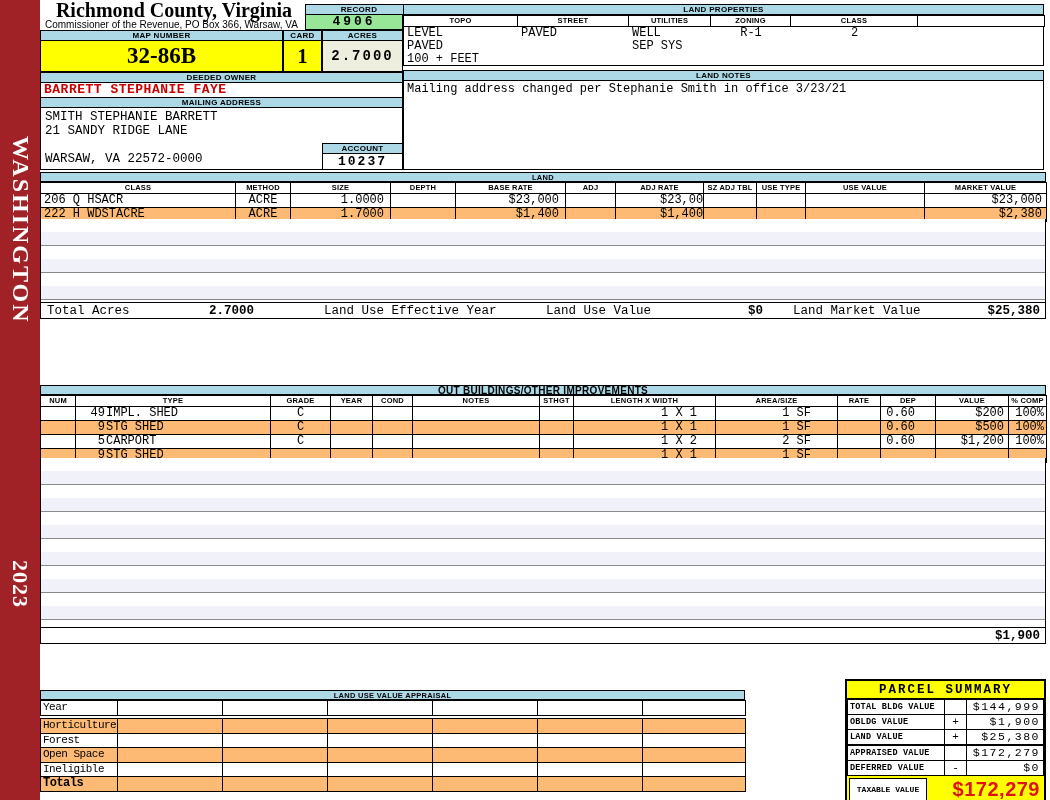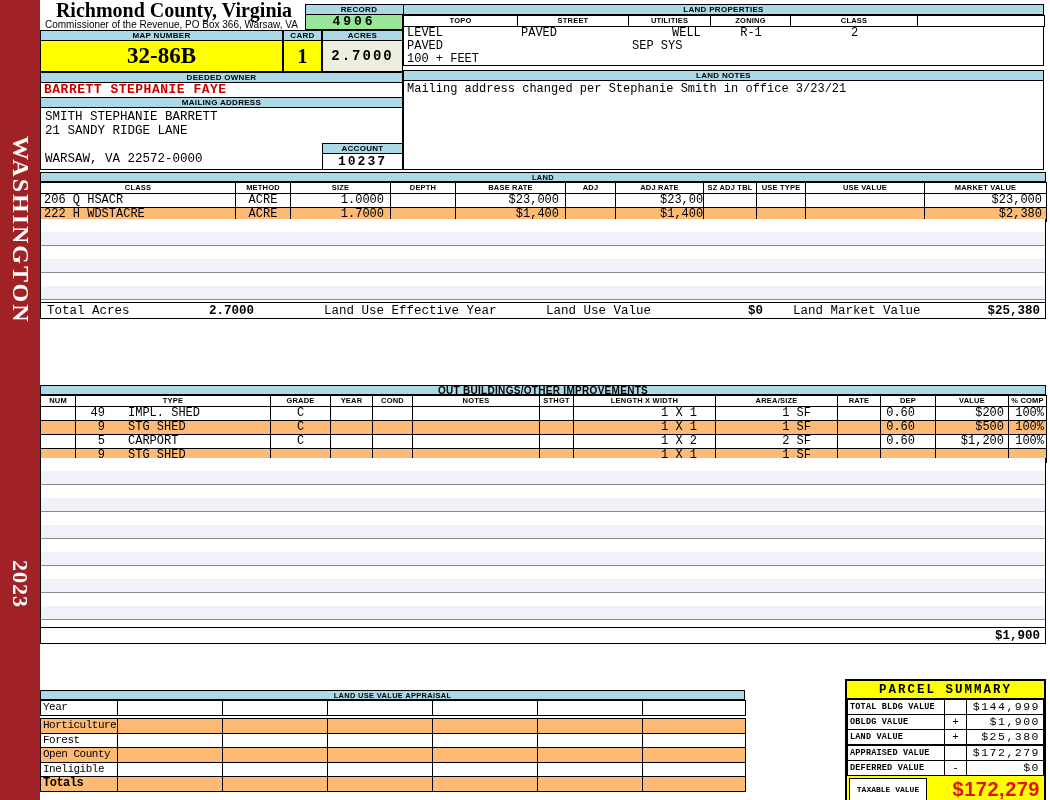--- a/index.html
+++ b/index.html
@@ -23,21 +23,21 @@
   td{height:13px;line-height:13px;font-size:12px;font-family:"Liberation Mono",monospace;}
   tr.alt td{background:#fdba74;}
   td.l{text-align:left;padding-left:3px;}
   td.c{text-align:center;}
   td.r{text-align:right;padding-right:6px;padding-left:44px;}
   td.rp18{text-align:right;padding-right:18px;}
   td.rp26{text-align:right;padding-right:26px;}
   td.rp20{text-align:right;padding-right:20px;}
   td.rp4{text-align:right;padding-right:4px;}
   td.rp2{text-align:right;padding-right:2px;}
-  .ob-num{display:inline-block;width:26px;text-align:right;margin-right:23px;}
+  .ob-num{display:inline-block;width:26px;text-align:right;margin-right:1px;}
   
   .stripes{border-left:1px solid #000;border-right:1px solid #000;background:
     repeating-linear-gradient(to bottom,#fff 0px,#fff 12.6px,#8a8a8a 12.6px,#8a8a8a 13.4px,
     #F0F1F9 13.4px,#F0F1F9 26.2px,#8a8a8a 26.2px,#8a8a8a 27px);}
   .totrow{border:1px solid #000;background:#fff;font-size:12.5px;line-height:15px;}
   .totrow span{position:absolute;top:1px;}
   .b{font-weight:bold;}
   
   .ps{left:845px;top:679px;width:201px;height:121px;border:2px solid #000;background:#fff;}
   .ps-title{height:18px;background:#FFFF00;border-bottom:1px solid #000;text-align:center;
@@ -111,21 +111,21 @@
     <th>CLASS</th>
     <th></th>
   </tr>
 </tbody>
   </table>
 <div class="abs" style="left:403px;top:26px;width:641px;height:40px;border:1px solid #000;border-top:none;font-size:12px;line-height:13px;">
   <span class="abs" style="left:3px;top:1px;">LEVEL</span>
   <span class="abs" style="left:3px;top:14px;">PAVED</span>
   <span class="abs" style="left:3px;top:27px;">100 + FEET</span>
   <span class="abs" style="left:117px;top:1px;">PAVED</span>
-  <span class="abs" style="left:228px;top:1px;margin-left:40px;">WELL</span>
+  <span class="abs" style="left:228px;top:1px;">WELL</span>
   <span class="abs" style="left:228px;top:14px;">SEP SYS</span>
   <span class="abs" style="left:307px;top:1px;width:80px;text-align:center;">R-1</span>
   <span class="abs" style="left:387px;top:1px;width:127px;text-align:center;">2</span>
 </div>
 
 <div class="abs hdr" style="left:403px;top:70px;width:641px;height:11px;">LAND NOTES</div>
 <div class="abs" style="left:403px;top:81px;width:641px;height:89px;border:1px solid #000;border-top:none;font-size:12px;padding:1px 3px;">
   <span>Mailing address changed per Stephanie Smith in office 3/23/21</span>
 </div>
 
@@ -347,21 +347,21 @@
   <tr>
     <td class="lab">Forest</td>
     <td></td>
         <td></td>
         <td></td>
         <td></td>
         <td></td>
         <td></td>
   </tr>
   <tr class="alt">
-    <td class="lab">Open County</td>
+    <td class="lab">Open Space</td>
     <td></td>
         <td></td>
         <td></td>
         <td></td>
         <td></td>
         <td></td>
   </tr>
   <tr>
     <td class="lab">Ineligible</td>
     <td></td>

